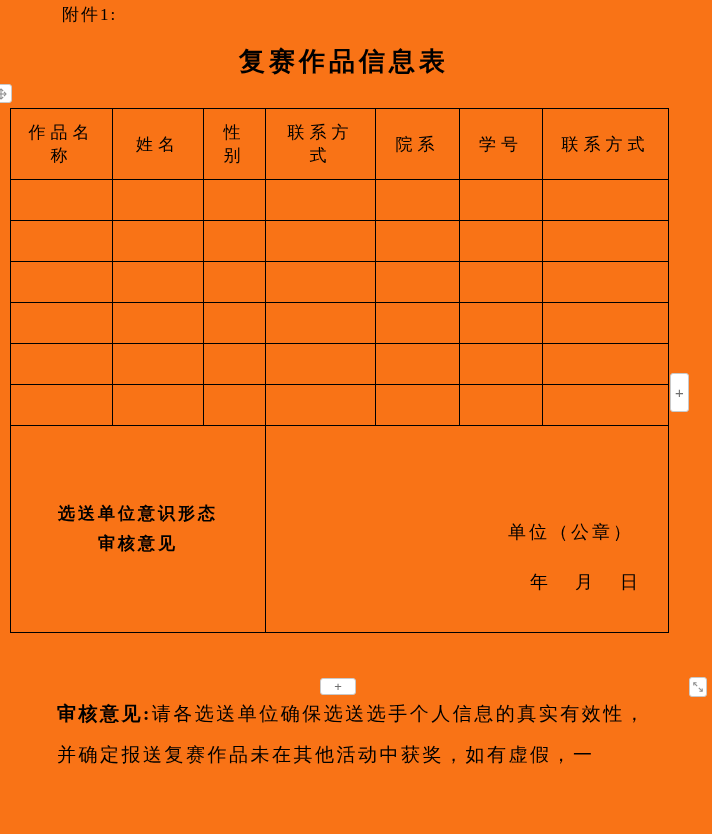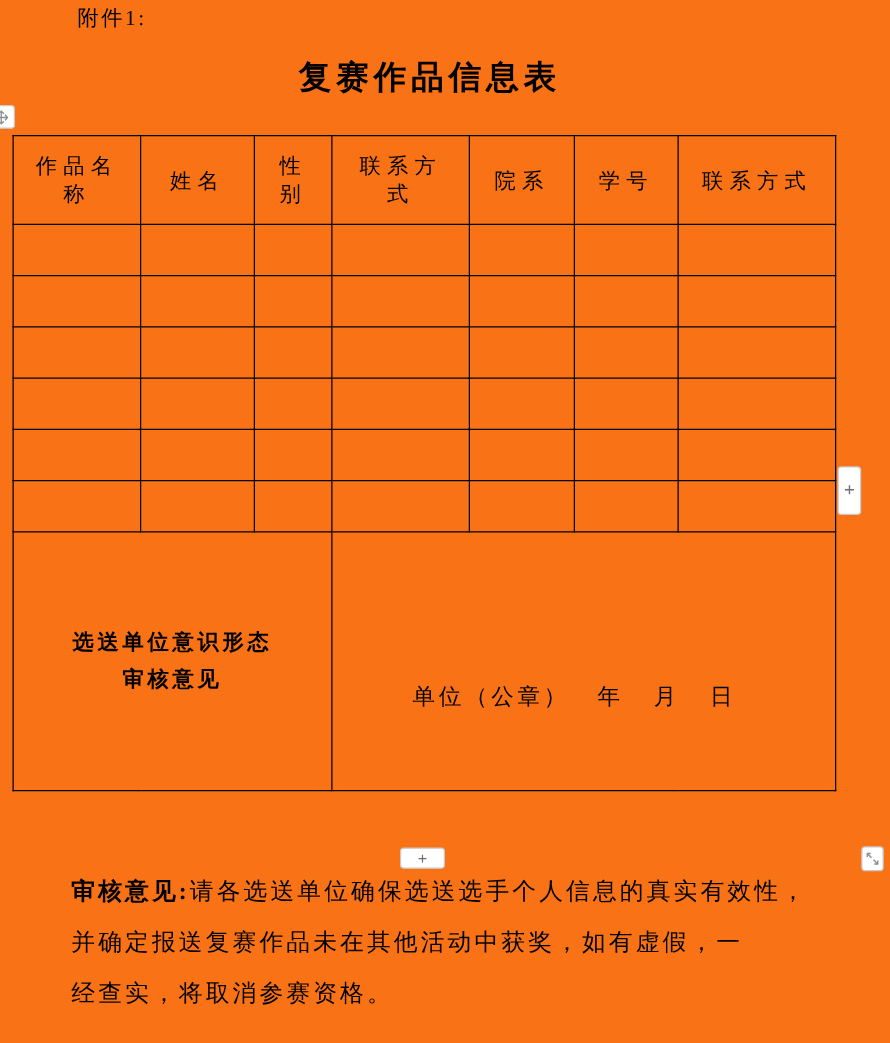--- a/index.html
+++ b/index.html
@@ -18,21 +18,21 @@
   table.form td{border:1.5px solid #000;padding:12px;text-align:center;vertical-align:middle;
                 font-size:17px;overflow:hidden;}
   tr.hdr{height:56px;}
   tr.hdr td{letter-spacing:5px;}
   tr.data{height:41px;}
   tr.award{height:57px;}
   td.bold-label{font-weight:700;font-size:18px;letter-spacing:3px;line-height:28px;}
   tr.review{height:207px;}
   tr.review td.bold-label{line-height:30px;}
   td.review-content{vertical-align:middle;}
-  .seal-wrap{display:flex;flex-direction:row;justify-content:center;
+  .seal-wrap{display:flex;flex-direction:column;justify-content:center;
              align-items:flex-end;height:100%;box-sizing:border-box;
              padding-top:56px;row-gap:26px;}
   .seal-line{padding-right:22px;font-size:18px;letter-spacing:3px;}
   .date-line{padding-right:18px;font-size:18px;display:inline-flex;gap:27px;}
   
   .ctl-btn{position:absolute;background:#ffffff;border:1px solid #c9c9c9;border-radius:3px;
            display:flex;align-items:center;justify-content:center;box-sizing:border-box;
            font-family:"Liberation Sans","DejaVu Sans",sans-serif;color:#6e6e6e;cursor:pointer;}
   .move-handle{left:-10px;top:84px;width:22px;height:19px;}
   .add-col{left:670px;top:373px;width:19px;height:39px;font-size:15px;}
@@ -174,16 +174,15 @@
         <polyline points="1.8,4.6 1.8,1.8 4.6,1.8"></polyline>
         <line x1="6.8" y1="6.8" x2="10.2" y2="10.2"></line>
         <polyline points="10.2,7.4 10.2,10.2 7.4,10.2"></polyline>
       </svg>
     </span>
   </div>
 
   <div class="note">
     <div><span class="bold">审核意见:</span><span>请各选送单位确保选送选手个人信息的真实有效性，</span></div>
     <div>并确定报送复赛作品未在其他活动中获奖，如有虚假，一</div>
-    <div>经查实，将取消参赛资格。</div>
   </div>
 
 </div>
 
 </body></html>

